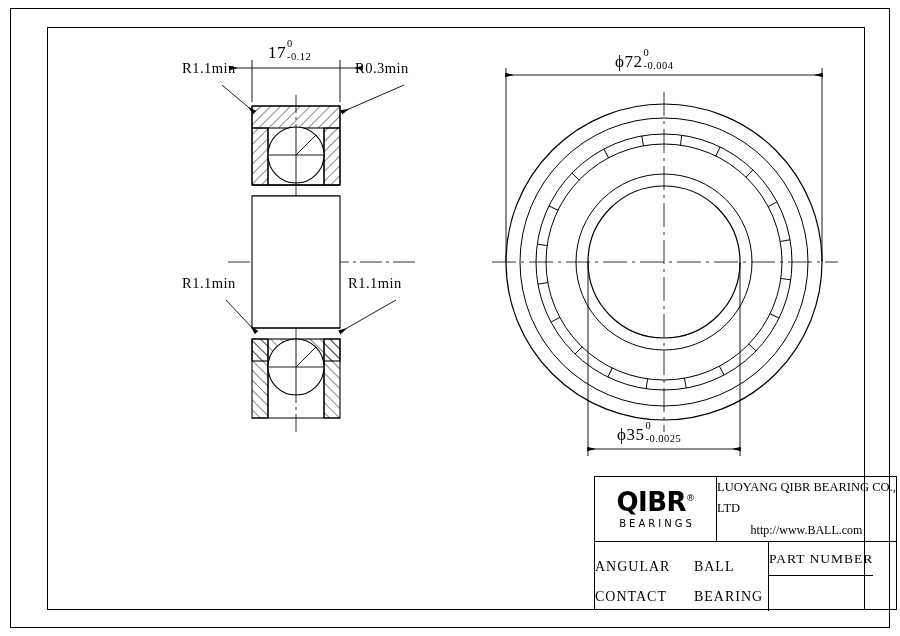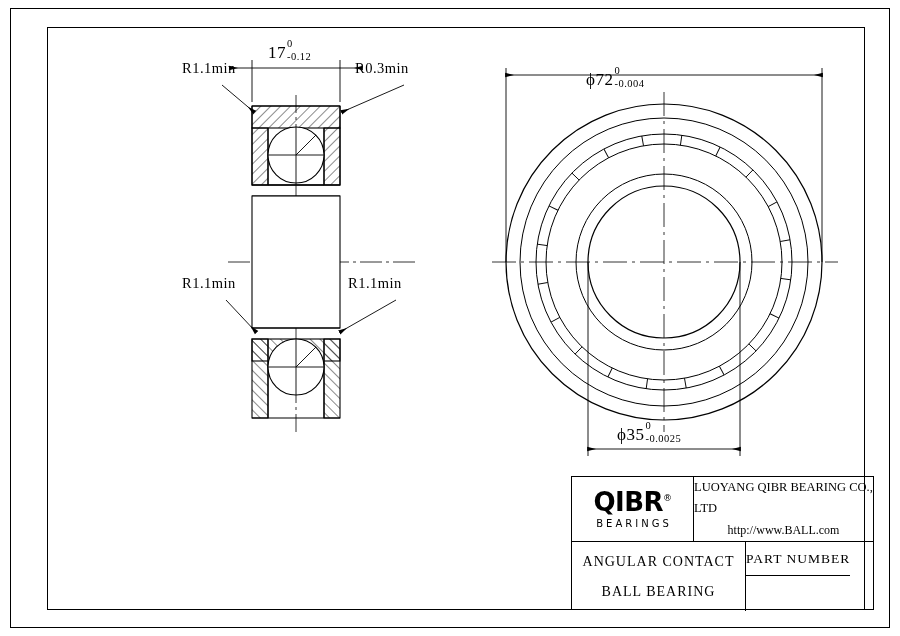--- a/index.html
+++ b/index.html
@@ -74,21 +74,21 @@
     position: relative;
     top: -4px;
   }
   .tol .lo {
     position: relative;
     top: -2px;
   }
   
   .tb {
     position: absolute;
-    left: 571px;
+    left: 594px;
     top: 476px;
     width: 303px;
     height: 134px;
     border: 1px solid #000;
     box-sizing: border-box;
     padding-left: 48px;
   }
   .tb .row1 {
     position: absolute;
     left: 0; top: 0;
@@ -144,22 +144,22 @@
     left: 0; top: 65px;
     width: 100%; height: 69px;
     display: flex;
   }
   .prod-cell {
     width: 174px;
     height: 100%;
     border-right: 1px solid #000;
     box-sizing: border-box;
     display: flex;
-    flex-direction: column;
-    align-items: center;
+    flex-direction: row;
+    align-items: flex-end;
     justify-content: center;
     font-size: 14px;
     letter-spacing: 1px;
     line-height: 2.1;
   }
   .pn-cell {
     flex: 1;
     display: flex;
     box-sizing: border-box;
   }
@@ -337,21 +337,21 @@
 
   <div class="lbl dim-main" style="left:268px; top:43px;">
     <span>17</span><span class="tol"><span class="up">0</span><span class="lo">-0.12</span></span>
   </div>
 
   <div class="lbl dim-note" style="left:182px; top:60px;">R1.1min</div>
   <div class="lbl dim-note" style="left:355px; top:60px;">R0.3min</div>
   <div class="lbl dim-note" style="left:182px; top:275px;">R1.1min</div>
   <div class="lbl dim-note" style="left:348px; top:275px;">R1.1min</div>
 
-  <div class="lbl dim-main" style="left:586px; top:52px;margin-top:18px;">
+  <div class="lbl dim-main" style="left:615px; top:52px;">
     <span>ϕ72</span><span class="tol"><span class="up">0</span><span class="lo">-0.004</span></span>
   </div>
 
   <div class="lbl dim-main" style="left:617px; top:425px;">
     <span>ϕ35</span><span class="tol"><span class="up">0</span><span class="lo">-0.0025</span></span>
   </div>
 
   <div class="tb">
     <div class="row1">
       <div class="logo-cell">

